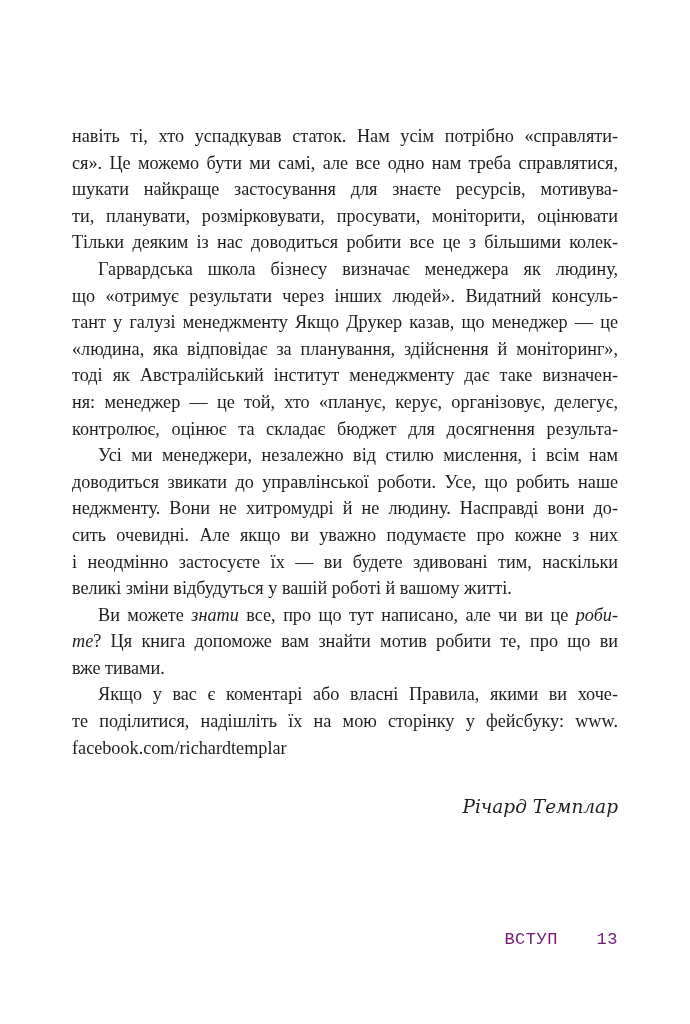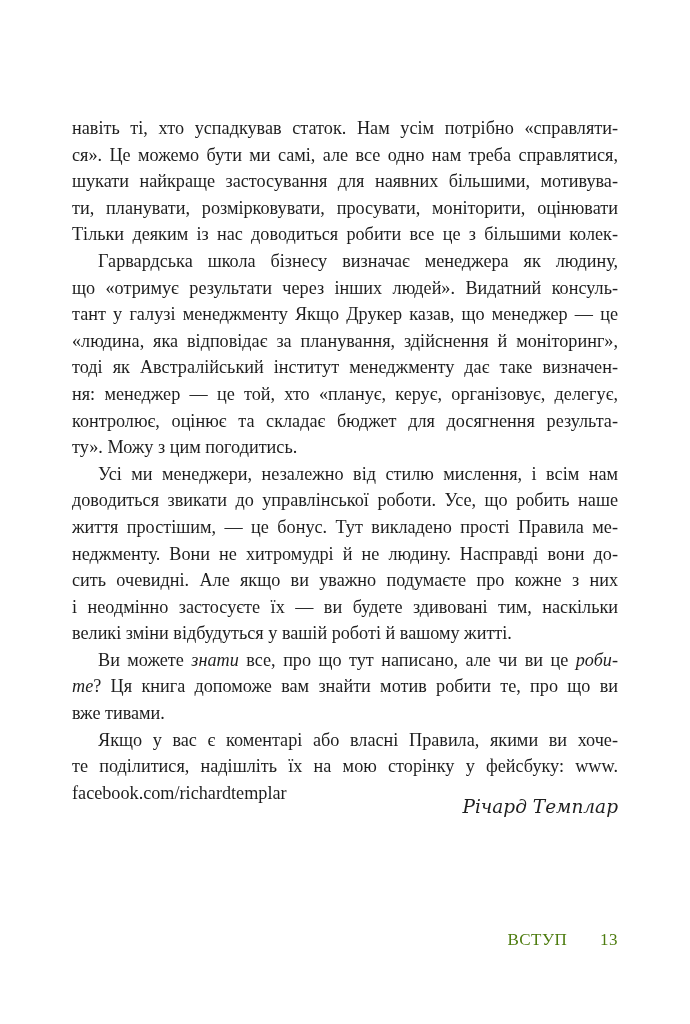--- a/index.html
+++ b/index.html
@@ -1,65 +1,63 @@
 <!DOCTYPE html>
 <html><head>
 <meta charset="utf-8">
 <style>
   html, body { margin: 0; padding: 0; }
   body {
     width: 690px; height: 1024px; background: #ffffff; position: relative; overflow: hidden;
     font-family: "Liberation Serif", "DejaVu Serif", serif; color: #1e1e1e;
   }
-  .page { position: absolute; left: 72px; top: 115px; width: 546px; }
+  .page { position: absolute; left: 72px; top: 123px; width: 546px; }
   .line {
     display: block; height: 26.6px; line-height: 26.6px; font-size: 18.2px;
     white-space: nowrap; text-align: justify; text-align-last: justify;
   }
   .line.last { text-align-last: left; }
   .line.indent { padding-left: 26px; }
   .signature {
     position: absolute; right: 72px; top: 796px; font-style: italic; font-size: 18.5px;
     font-family: "DejaVu Serif", "Liberation Serif", serif; color: #1e1e1e; text-align: center;
   }
   .footer {
     position: absolute; top: 930px; right: 72px;
-    font-family: Liberation Serif, serif; font-size: 17px; color: #4d7c0f;
+    font-family: Liberation Mono, monospace; font-size: 17px; color: #701a75;
     font-weight: 200; letter-spacing: 0.5px;
   }
   .footer .section { margin-right: 28px; }
   em { font-style: italic; }
 </style>
 </head>
 <body>
 
 <div class="page">
   <div>
     <span class="line">навіть ті, хто успадкував статок. Нам усім потрібно «справляти-</span>
     <span class="line">ся». Це можемо бути ми самі, але все одно нам треба справлятися,</span>
-    <span class="line">шукати найкраще застосування для наявних більшими, мотивува-</span>
+    <span class="line">шукати найкраще застосування для знаєте ресурсів, мотивува-</span>
     <span class="line">ти, планувати, розмірковувати, просувати, моніторити, оцінювати</span>
     <span class="line">Тільки деяким із нас доводиться робити все це з більшими колек-</span>
   </div>
 
   <div>
     <span class="line indent">Гарвардська школа бізнесу визначає менеджера як людину,</span>
     <span class="line">що «отримує результати через інших людей». Видатний консуль-</span>
     <span class="line">тант у галузі менеджменту Якщо Друкер казав, що менеджер — це</span>
     <span class="line">«людина, яка відповідає за планування, здійснення й моніторинг»,</span>
     <span class="line">тоді як Австралійський інститут менеджменту дає таке визначен-</span>
     <span class="line">ня: менеджер — це той, хто «планує, керує, організовує, делегує,</span>
     <span class="line">контролює, оцінює та складає бюджет для досягнення результа-</span>
-    <span class="line last">ту». Можу з цим погодитись.</span>
   </div>
 
   <div>
     <span class="line indent">Усі ми менеджери, незалежно від стилю мислення, і всім нам</span>
     <span class="line">доводиться звикати до управлінської роботи. Усе, що робить наше</span>
-    <span class="line">життя простішим, — це бонус. Тут викладено прості Правила ме-</span>
     <span class="line">неджменту. Вони не хитромудрі й не людину. Насправді вони до-</span>
     <span class="line">сить очевидні. Але якщо ви уважно подумаєте про кожне з них</span>
     <span class="line">і неодмінно застосуєте їх — ви будете здивовані тим, наскільки</span>
     <span class="line last">великі зміни відбудуться у вашій роботі й вашому житті.</span>
   </div>
 
   <div>
     <span class="line indent"><span>Ви можете </span><em>знати</em><span> все, про що тут написано, але чи ви це </span><em>роби-</em></span>
     <span class="line"><em>те</em><span>? Ця книга допоможе вам знайти мотив робити те, про що ви</span></span>
     <span class="line last"><span>вже тивами.</span></span>

